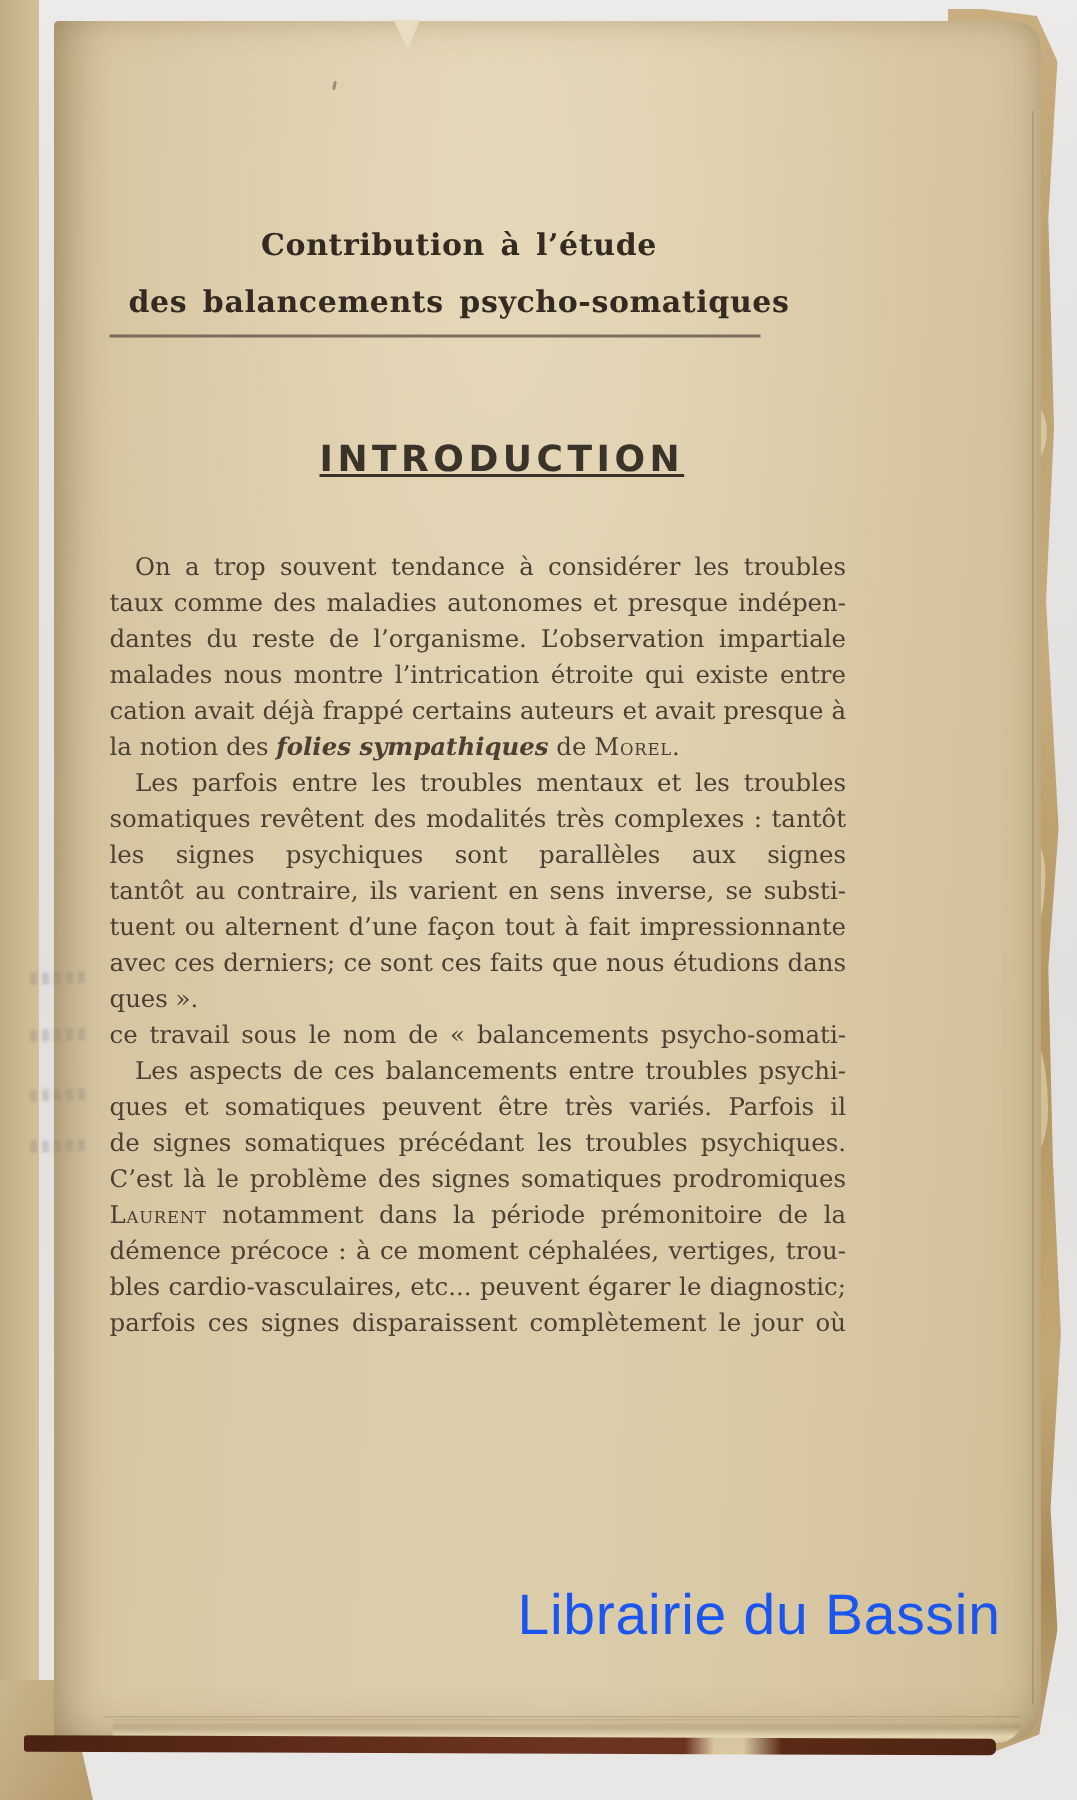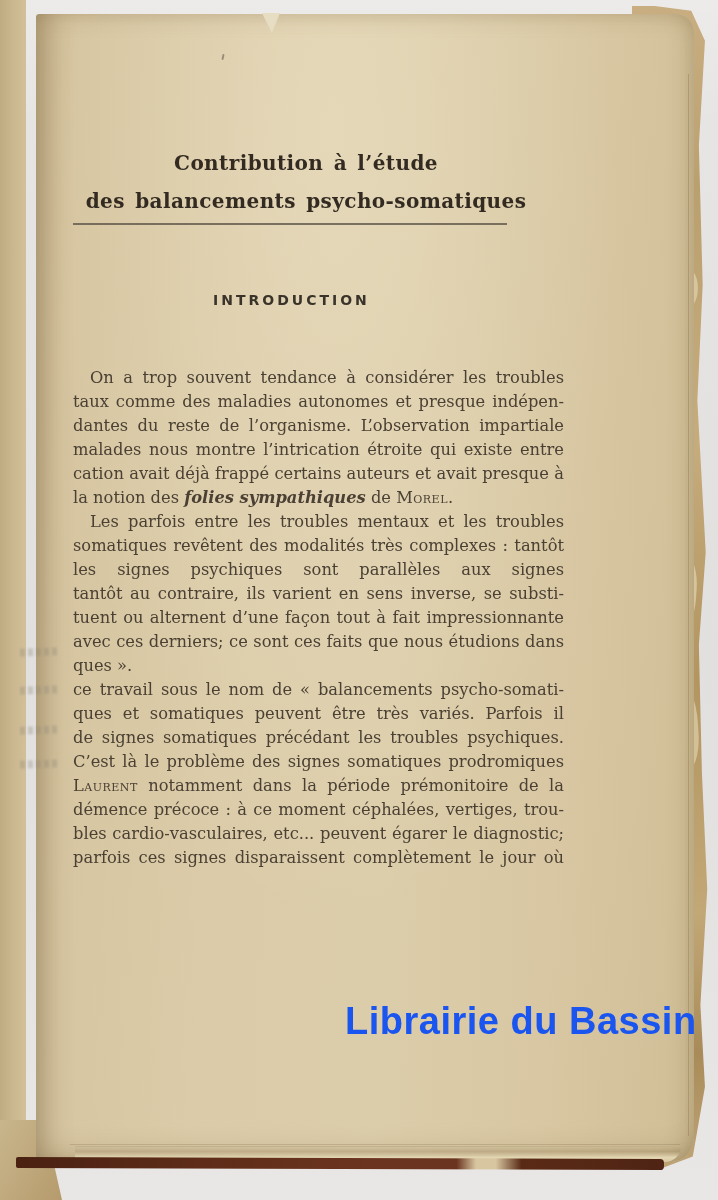--- a/index.html
+++ b/index.html
@@ -46,35 +46,35 @@
   .speck{position:absolute;left:186px;top:40px;width:2px;height:6px;background:#6b6154;opacity:.6;border-radius:1px;transform:rotate(12deg);}
   
   .ghost{position:absolute;left:-16px;width:40px;height:8px;opacity:.32;filter:blur(1px);
     background:repeating-linear-gradient(90deg,#8d8678 0 5px,rgba(0,0,0,0) 5px 8px);transform:rotate(-2deg);}
   
   .title{position:absolute;left:30px;top:130px;width:480px;text-align:center;
     font-weight:700;font-size:20px;line-height:38px;color:#332b22;
     letter-spacing:.4px;word-spacing:3px;}
   .rule{position:absolute;left:37px;top:209px;width:434px;height:2px;background:#5f564a;opacity:.8;}
   .intro{position:absolute;left:177px;top:278px;margin:0;
-    font-family:"DejaVu Sans",sans-serif;font-weight:700;font-size:14px;
-    letter-spacing:3px;color:#3a332a;}
+    font-family:"DejaVu Sans",sans-serif;font-weight:700;font-size:24px;
+    letter-spacing:3px;color:#3a332a;text-decoration:underline;}
   .body{position:absolute;left:37px;top:352px;width:491px;height:620px;overflow:hidden;
     font-size:16.3px;line-height:24px;color:#4a4134;}
   .pline{text-align:justify;text-align-last:justify;height:24px;overflow:hidden;}
   .pline.indent{padding-left:17px;}
   .pline.last{text-align-last:left;}
   .it{font-style:italic;font-weight:bold;}
   .sc{font-variant:small-caps;letter-spacing:.5px;}
   
   .cover-line{position:absolute;left:16px;top:1158px;width:648px;height:11px;
     border-radius:2px 4px 4px 2px;transform:rotate(.2deg);
     background:linear-gradient(90deg,#4a2112 0%,#5e2c18 28%,#6b3420 55%,#6b3420 68%,#d8c6a0 71%,#d8c6a0 74%,#5a2a16 78%,#4f2414 100%);}
-  .watermark{position:absolute;left:345px;top:1000px;
-    font-family:"Liberation Sans",sans-serif;font-size:38px;font-weight:700;
+  .watermark{position:absolute;left:345px;top:1056px;
+    font-family:"Liberation Sans",sans-serif;font-size:38px;font-weight:400;
     letter-spacing:.5px;white-space:nowrap;}
 </style>
 </head>
 <body>
 
 <div class="scene">
 
   <div class="left-strip"></div>
   <div class="left-foot"></div>
 
@@ -116,20 +116,21 @@
           <div class="pline indent"><span>Les parfois entre les troubles mentaux et les troubles</span></div>
           <div class="pline"><span>somatiques revêtent des modalités très complexes : tantôt</span></div>
           <div class="pline"><span>les signes psychiques sont parallèles aux signes somatiques,</span></div>
           <div class="pline"><span>tantôt au contraire, ils varient en sens inverse, se substi-</span></div>
           <div class="pline"><span>tuent ou alternent d’une façon tout à fait impressionnante</span></div>
           <div class="pline"><span>avec ces derniers; ce sont ces faits que nous étudions dans</span></div>
           <div class="pline last"><span>ques ».</span></div>
           <div class="pline"><span>ce travail sous le nom de « balancements psycho-somati-</span></div>
         </div>
         <div>
+          <div class="pline indent"><span>Les aspects de ces balancements entre troubles psychi-</span></div>
           <div class="pline"><span>ques et somatiques peuvent être très variés. Parfois il s’agit</span></div>
           <div class="pline"><span>de signes somatiques précédant les troubles psychiques.</span></div>
           <div class="pline"><span>C’est là le problème des signes somatiques prodromiques</span></div>
           <div class="pline"><span class="sc">Laurent</span><span> notamment dans la période prémonitoire de la</span></div>
           <div class="pline"><span>démence précoce : à ce moment céphalées, vertiges, trou-</span></div>
           <div class="pline"><span>bles cardio-vasculaires, etc... peuvent égarer le diagnostic;</span></div>
           <div class="pline"><span>parfois ces signes disparaissent complètement le jour où les</span></div>
         </div>
       </div>
   </div>

